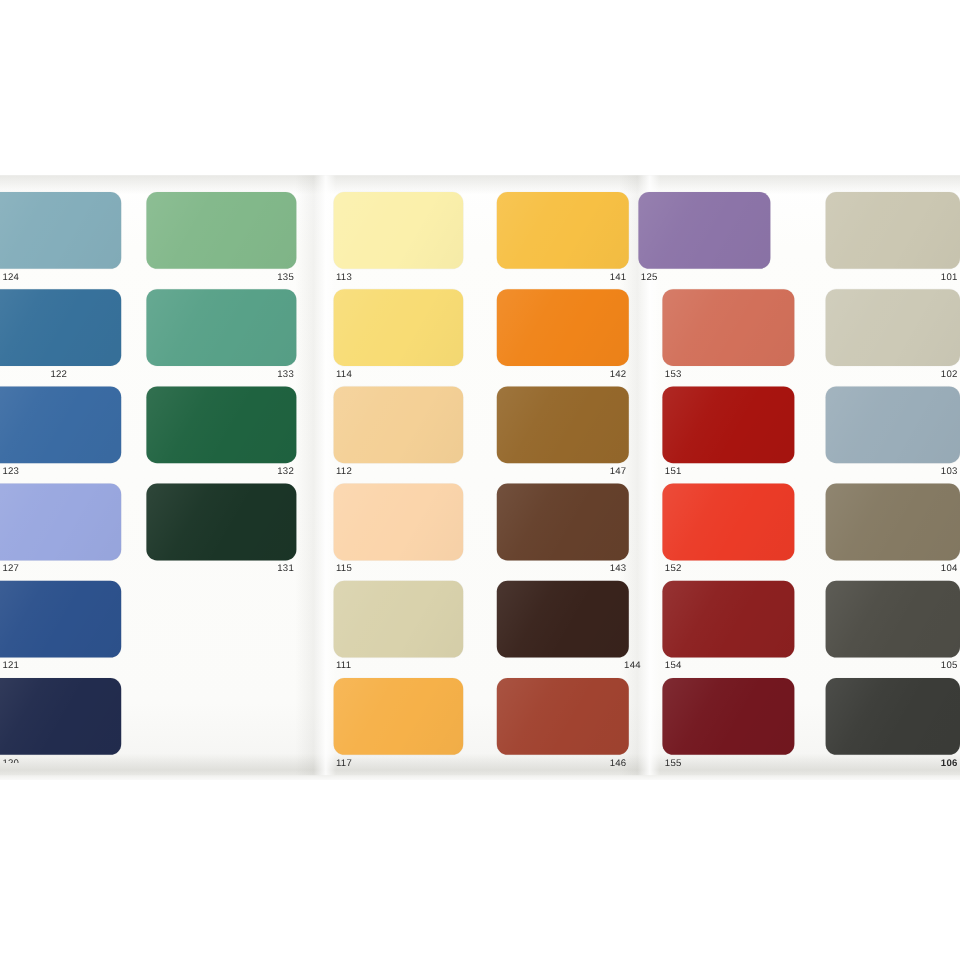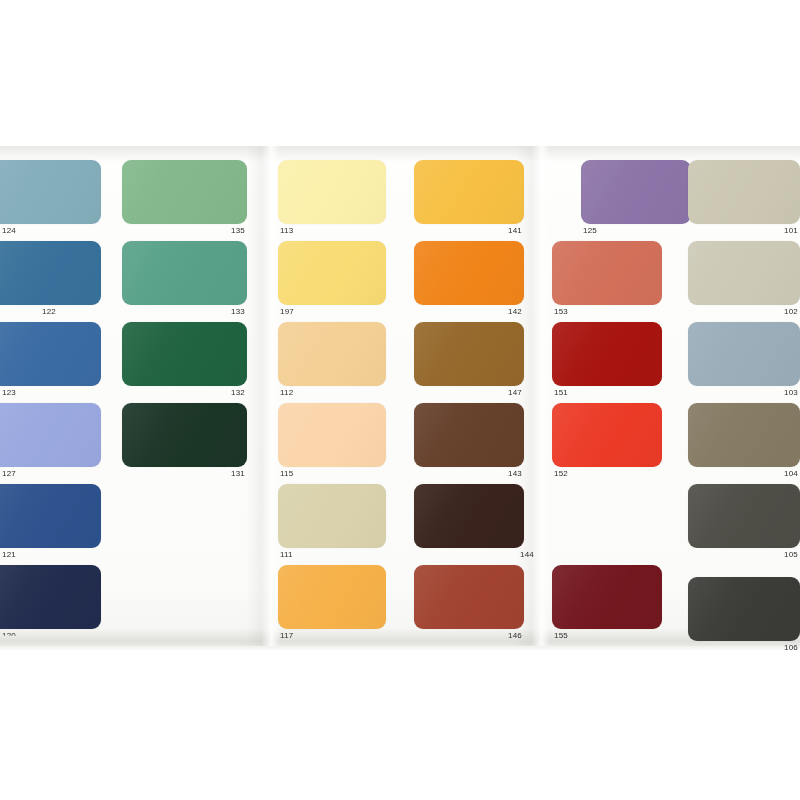--- a/index.html
+++ b/index.html
@@ -184,21 +184,21 @@
       <div class="cell col-2" style="left: 278px; top: 14px; width: 108px; height: 78px;">
         <div class="swatch" title="113" style="width: 108px; height: 64px; background: rgb(251, 240, 171);">
           <div class="swatch-sheen"></div>
         </div>
         <div class="code align-left" style="top: 66px; left: 2px;">113</div>
       </div>
       <div class="cell col-2" style="left: 278px; top: 95px; width: 108px; height: 78px;">
         <div class="swatch" title="114" style="width: 108px; height: 64px; background: rgb(248, 220, 116);">
           <div class="swatch-sheen"></div>
         </div>
-        <div class="code align-left" style="top: 66px; left: 2px;">197</div>
+        <div class="code align-left" style="top: 66px; left: 2px;">114</div>
       </div>
       <div class="cell col-2" style="left: 278px; top: 176px; width: 108px; height: 78px;">
         <div class="swatch" title="112" style="width: 108px; height: 64px; background: rgb(244, 208, 150);">
           <div class="swatch-sheen"></div>
         </div>
         <div class="code align-left" style="top: 66px; left: 2px;">112</div>
       </div>
       <div class="cell col-2" style="left: 278px; top: 257px; width: 108px; height: 78px;">
         <div class="swatch" title="115" style="width: 108px; height: 64px; background: rgb(251, 213, 171);">
           <div class="swatch-sheen"></div>
@@ -246,21 +246,21 @@
           <div class="swatch-sheen"></div>
         </div>
         <div class="code align-right" style="top: 66px; right: 2px;">144</div>
       </div>
       <div class="cell col-3" style="left: 414px; top: 419px; width: 110px; height: 78px;">
         <div class="swatch" title="146" style="width: 110px; height: 64px; background: rgb(161, 67, 48);">
           <div class="swatch-sheen"></div>
         </div>
         <div class="code align-right" style="top: 66px; right: 2px;">146</div>
       </div>
-      <div class="cell col-4" style="left: 581px; top: 14px; width: 110px; height: 78px;">
+      <div class="cell col-4" style="left: 532px; top: 14px; width: 110px; height: 78px;">
         <div class="swatch" title="125" style="width: 110px; height: 64px; background: rgb(140, 116, 168);">
           <div class="swatch-sheen"></div>
         </div>
         <div class="code align-left" style="top: 66px; left: 2px;">125</div>
       </div>
       <div class="cell col-4" style="left: 552px; top: 95px; width: 110px; height: 78px;">
         <div class="swatch" title="153" style="width: 110px; height: 64px; background: rgb(210, 112, 90);">
           <div class="swatch-sheen"></div>
         </div>
         <div class="code align-left" style="top: 66px; left: 2px;">153</div>
@@ -270,20 +270,26 @@
           <div class="swatch-sheen"></div>
         </div>
         <div class="code align-left" style="top: 66px; left: 2px;">151</div>
       </div>
       <div class="cell col-4" style="left: 552px; top: 257px; width: 110px; height: 78px;">
         <div class="swatch" title="152" style="width: 110px; height: 64px; background: rgb(235, 59, 39);">
           <div class="swatch-sheen"></div>
         </div>
         <div class="code align-left" style="top: 66px; left: 2px;">152</div>
       </div>
+      <div class="cell col-4" style="left: 552px; top: 338px; width: 110px; height: 78px;">
+        <div class="swatch" title="154" style="width: 110px; height: 64px; background: rgb(140, 32, 32);">
+          <div class="swatch-sheen"></div>
+        </div>
+        <div class="code align-left" style="top: 66px; left: 2px;">154</div>
+      </div>
       <div class="cell col-4" style="left: 552px; top: 419px; width: 110px; height: 78px;">
         <div class="swatch" title="155" style="width: 110px; height: 64px; background: rgb(115, 23, 31);">
           <div class="swatch-sheen"></div>
         </div>
         <div class="code align-left" style="top: 66px; left: 2px;">155</div>
       </div>
       <div class="cell col-5" style="left: 688px; top: 14px; width: 112px; height: 78px;">
         <div class="swatch" title="101" style="width: 112px; height: 64px; background: rgb(203, 199, 178);">
           <div class="swatch-sheen"></div>
         </div>
@@ -306,21 +312,21 @@
           <div class="swatch-sheen"></div>
         </div>
         <div class="code align-right" style="top: 66px; right: 2px;">104</div>
       </div>
       <div class="cell col-5" style="left: 688px; top: 338px; width: 112px; height: 78px;">
         <div class="swatch" title="105" style="width: 112px; height: 64px; background: rgb(78, 77, 70);">
           <div class="swatch-sheen"></div>
         </div>
         <div class="code align-right" style="top: 66px; right: 2px; text-align: right;">105</div>
       </div>
-      <div class="cell col-5" style="left: 688px; top: 431px; width: 112px; height: 78px;">
+      <div class="cell col-5" style="left: 688px; top: 419px; width: 112px; height: 78px; font-weight: bold;">
         <div class="swatch" title="106" style="width: 112px; height: 64px; background: rgb(59, 60, 56);">
           <div class="swatch-sheen"></div>
         </div>
         <div class="code align-right" style="top: 66px; right: 2px;">106</div>
       </div>
     </div>
 
 </div>
 
 </body></html>

